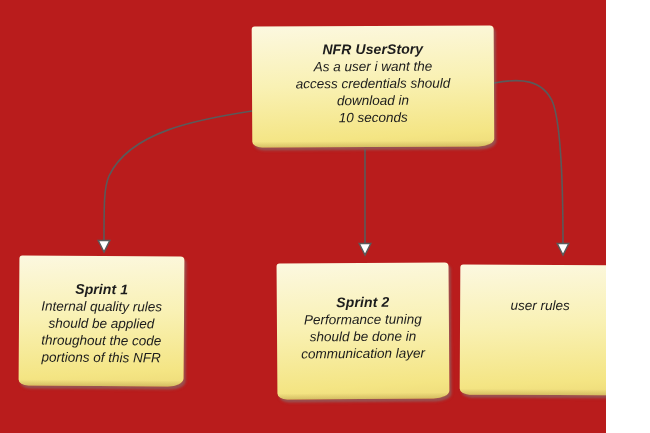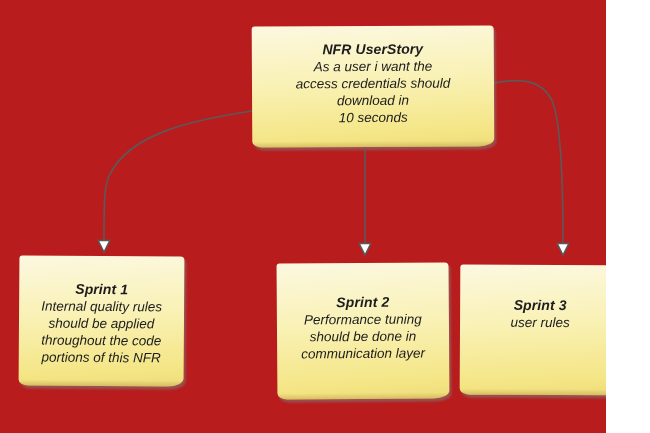--- a/index.html
+++ b/index.html
@@ -102,17 +102,16 @@
   </div>
 
   <div class="note note-s2">
     <div class="note-title">Sprint 2</div>
     <div class="note-line">Performance tuning</div>
     <div class="note-line">should be done in</div>
     <div class="note-line">communication layer</div>
   </div>
 
   <div class="note note-s3">
-    <div class="note-title">Sprint 3</div>
     <div class="note-line">user rules</div>
   </div>
 
 </div>
 
 </body></html>

